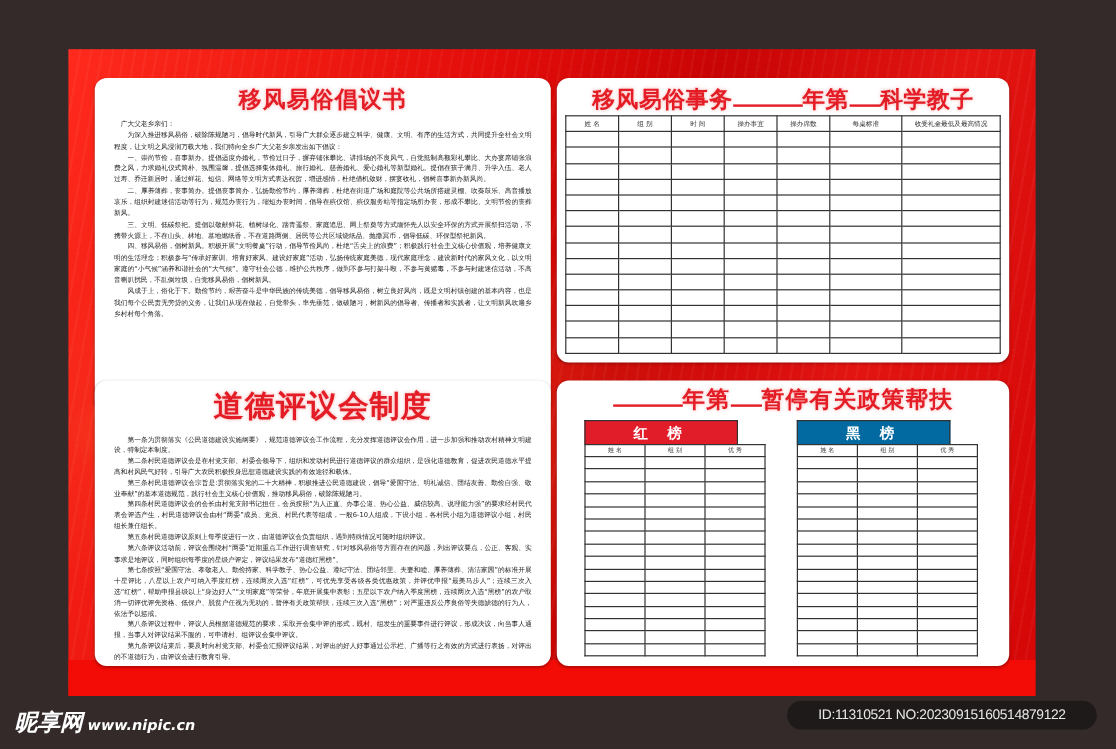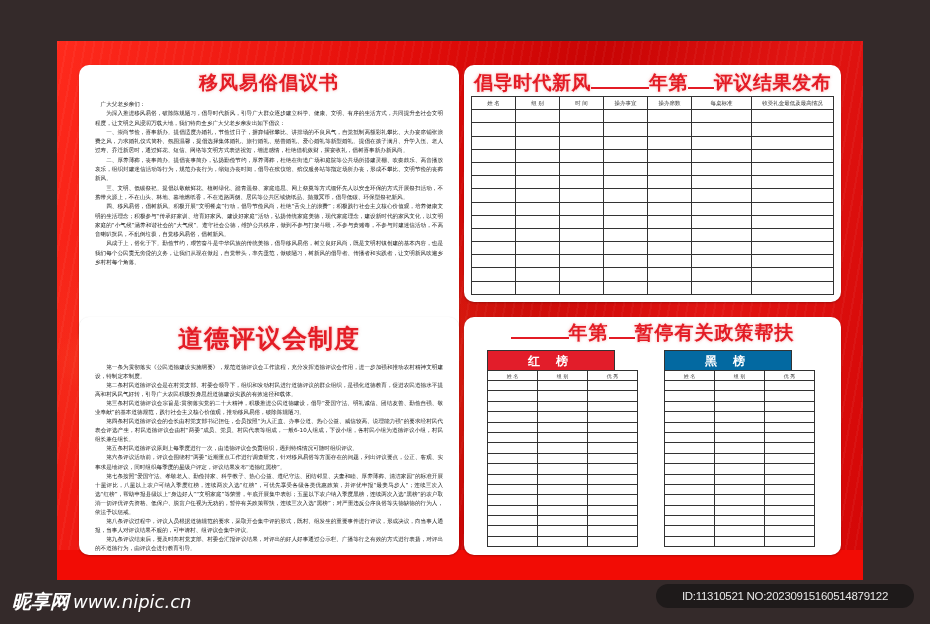--- a/index.html
+++ b/index.html
@@ -93,21 +93,21 @@
   .list-black .list-head { background: #0369a1; }
   .list-wrap table.grid { width: 151px; }
   .list-wrap table.grid td, .list-wrap table.grid th { height: 10.4px; }
   .list-wrap table.grid th { height: 10px; font-size: 5px; }
 
   .footer-logo {
     position: absolute; left: 12px; top: 589px;
     color: #fff; font-weight: bold; font-style: italic;
     font-size: 19px; letter-spacing: 0px;
   }
-  .footer-logo .url { font-size: 18px; font-weight: normal; margin-left: 4px; }
+  .footer-logo .url { font-size: 12px; font-weight: bold; margin-left: 4px; }
   .footer-id {
     position: absolute; left: 656px; top: 584px; width: 258px; height: 24px;
     background: #1e1a1a; border-radius: 12px;
     color: #e8e8e8; font-size: 11.5px; line-height: 24px; text-align: center;
     font-family: "Liberation Sans", sans-serif;
     letter-spacing: -0.3px;
   }
 </style>
 </head>
 <body>
@@ -124,21 +124,21 @@
       <p>一、崇尚节俭，喜事新办。提倡适度办婚礼，节俭过日子，摒弃铺张攀比、讲排场的不良风气，自觉抵制高额彩礼攀比、大办宴席铺张浪费之风，力求婚礼仪式简朴、氛围温馨，提倡选择集体婚礼、旅行婚礼、慈善婚礼、爱心婚礼等新型婚礼。提倡在孩子满月、升学入伍、老人过寿、乔迁新居时，通过鲜花、短信、网络等文明方式表达祝贺，增进感情，杜绝借机敛财，摆宴收礼，倡树喜事新办新风尚。</p>
       <p>二、厚养薄葬，丧事简办。提倡丧事简办，弘扬勤俭节约，厚养薄葬，杜绝在街道广场和庭院等公共场所搭建灵棚、吹奏鼓乐、高音播放哀乐，组织封建迷信活动等行为，规范办丧行为，缩短办丧时间，倡导在殡仪馆、殡仪服务站等指定场所办丧，形成不攀比、文明节俭的丧葬新风。</p>
       <p>三、文明、低碳祭祀。提倡以敬献鲜花、植树绿化、踏青遥祭、家庭追思、网上祭奠等方式缅怀先人以安全环保的方式开展祭扫活动，不携带火源上，不在山头、林地、墓地燃纸香，不在道路两侧、居民等公共区域烧纸品、抛撒冥币，倡导低碳、环保型祭祀新风。</p>
       <p>四、移风易俗，倡树新风。积极开展“文明餐桌”行动，倡导节俭风尚，杜绝“舌尖上的浪费”；积极践行社会主义核心价值观，培养健康文明的生活理念；积极参与“传承好家训、培育好家风、建设好家庭”活动，弘扬传统家庭美德，现代家庭理念，建设新时代的家风文化，以文明家庭的“小气候”涵养和谐社会的“大气候”。遵守社会公德，维护公共秩序，做到不参与打架斗殴，不参与黄赌毒，不参与封建迷信活动，不高音喇叭扰民，不乱倒垃圾，自觉移风易俗，倡树新风。</p>
       <p>风成于上，俗化于下。勤俭节约，艰苦奋斗是中华民族的传统美德，倡导移风易俗，树立良好风尚，既是文明村镇创建的基本内容，也是我们每个公民责无旁贷的义务，让我们从现在做起，自觉带头，率先垂范，做破陋习，树新风的倡导者、传播者和实践者，让文明新风吹遍乡乡村村每个角落。</p>
     </div>
   </div>
 
   <div class="panel p-rt">
     <div class="panel-title">
-      <span>倡导时代新风</span><span class="blank blank-year"></span><span>年第</span><span class="blank blank-q"></span><span>评议结果发布</span>
+      <span>移风易俗事务</span><span class="blank blank-year"></span><span>年第</span><span class="blank blank-q"></span><span>科学教子</span>
     </div>
     <table class="grid ledger">
       <colgroup>
         <col style="width:44px">
           <col style="width:44px">
           <col style="width:44px">
           <col style="width:44px">
           <col style="width:44px">
           <col style="width:60px">
           <col style="width:82px">

